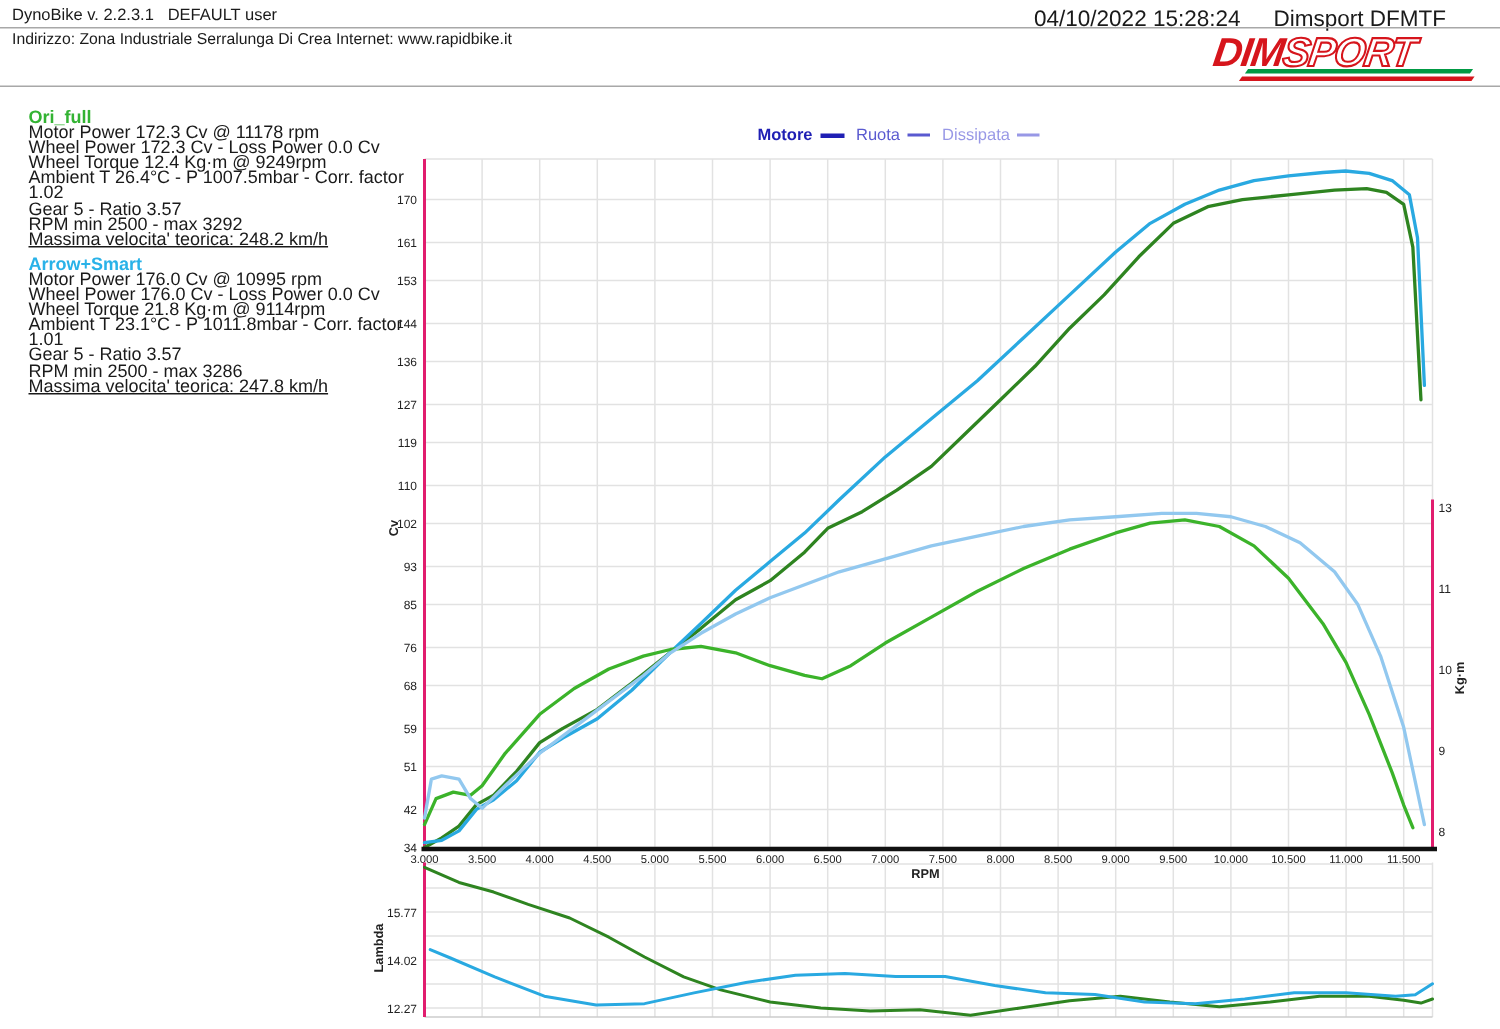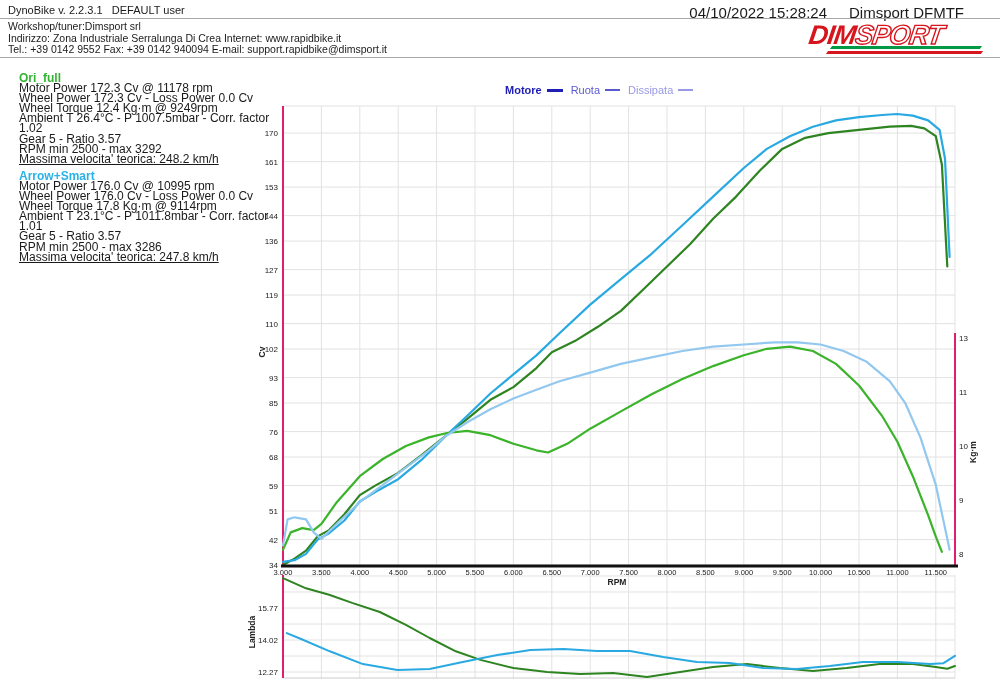--- a/index.html
+++ b/index.html
@@ -37,23 +37,21 @@
       <span>DEFAULT user</span>
     </div>
     <div class="hdr-right">
       <span>04/10/2022 15:28:24</span>
       <span>Dimsport DFMTF</span>
     </div>
   </div>
   <div class="rule" style="top:18px"></div>
 
   <div class="workshop">
-    <div>Workshop/tuner:Dimsport srl</div>
     <div>Indirizzo: Zona Industriale Serralunga Di Crea Internet: www.rapidbike.it</div>
-    <div>Tel.: +39 0142 9552 Fax: +39 0142 940094 E-mail: support.rapidbike@dimsport.it</div>
   </div>
 
   <div class="logo">
     <div class="logo-text">
       <span>DIM</span><span class="logo-sport">SPORT</span>
     </div>
     <div class="stripe stripe-green"></div>
     <div class="stripe stripe-red"></div>
   </div>
   <div class="rule" style="top:57px"></div>
@@ -82,21 +80,21 @@
       <div>Wheel Torque 12.4 Kg·m  @ 9249rpm</div>
       <div>Ambient T 26.4°C - P 1007.5mbar - Corr. factor 1.02</div>
       <div>Gear 5 - Ratio 3.57</div>
       <div>RPM min 2500 - max 3292</div>
       <div class="uline">Massima velocita' teorica: 248.2 km/h</div>
     </div>
     <div class="run-block">
       <div class="run-title" id="run1-title" style="color: rgb(41, 178, 232);">Arrow+Smart</div>
       <div>Motor Power 176.0 Cv  @ 10995 rpm</div>
       <div>Wheel Power 176.0 Cv  - Loss Power 0.0 Cv</div>
-      <div>Wheel Torque 17.8 Kg·m  @ 9114rpm</div>
+      <div>Wheel Torque 21.8 Kg·m  @ 9114rpm</div>
       <div>Ambient T 23.1°C - P 1011.8mbar - Corr. factor 1.01</div>
       <div>Gear 5 - Ratio 3.57</div>
       <div>RPM min 2500 - max 3286</div>
       <div class="uline">Massima velocita' teorica: 247.8 km/h</div>
     </div>
   </div>
 
   <svg id="charts" class="chart" width="1000" height="686">
       <g>
         <line x1="283" y1="106" x2="283" y2="566" stroke="#e2e2e2" stroke-width="1"></line>

